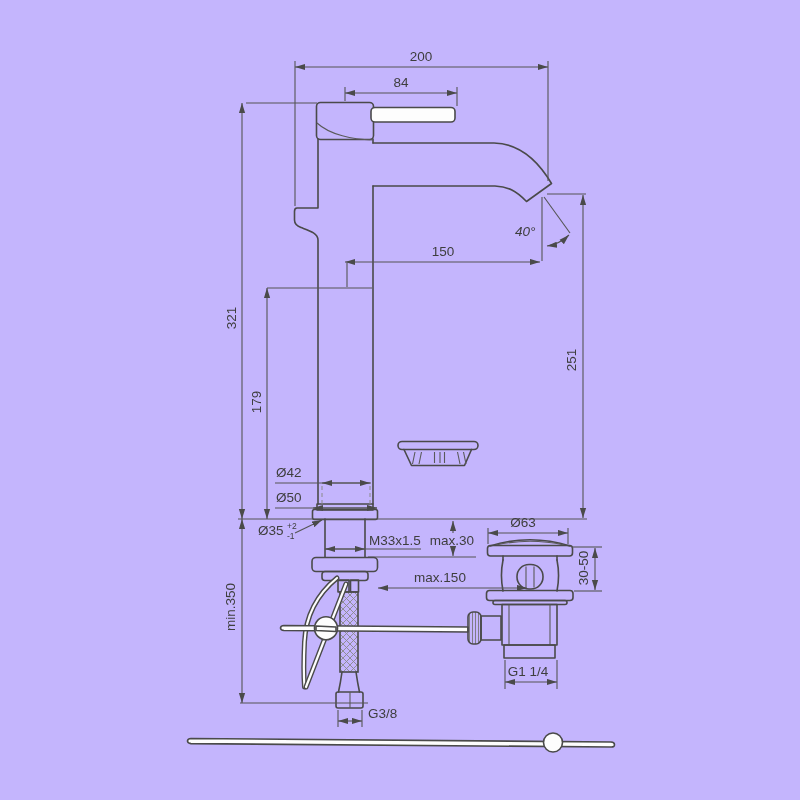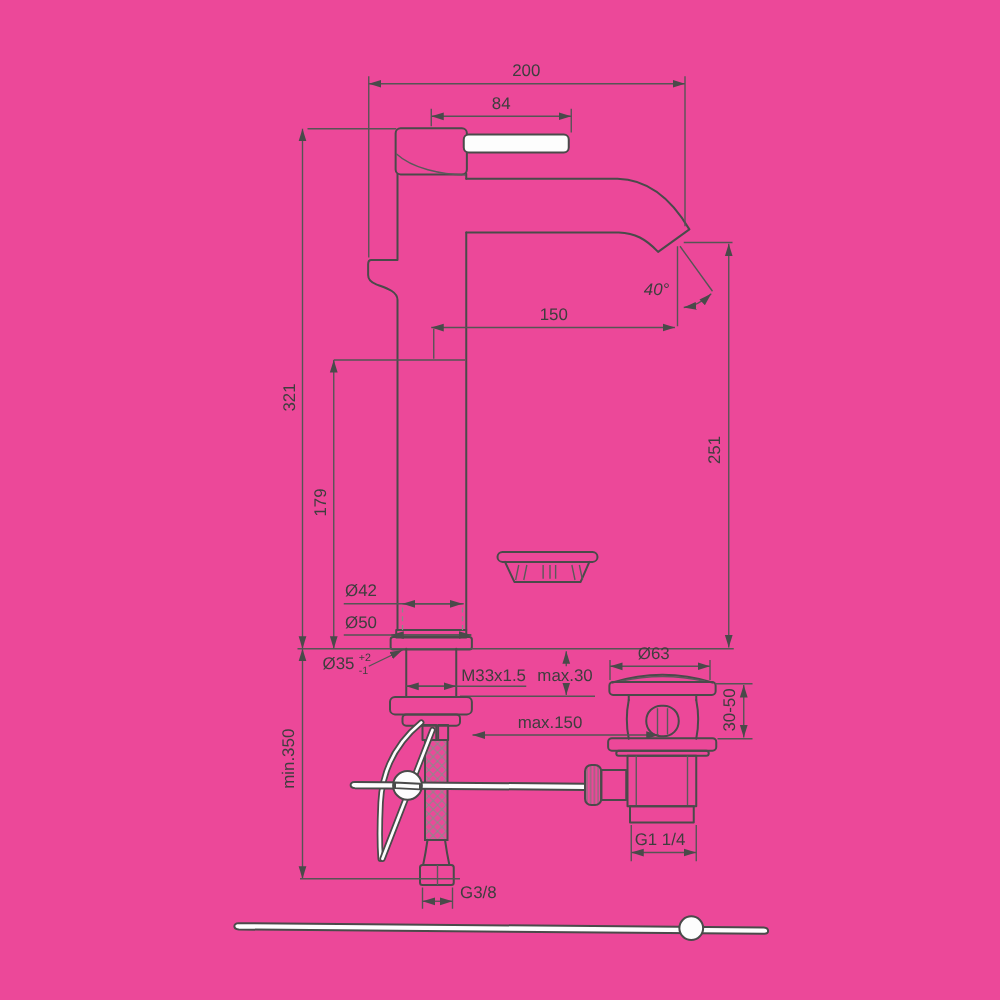--- a/index.html
+++ b/index.html
@@ -1,16 +1,16 @@
 <!DOCTYPE html>
 <html><head>
 <meta charset="utf-8">
 <style>
   html,body{margin:0;padding:0;background:#ffffff;}
-  .canvas{position:relative;width:800px;height:800px;background:#ec4899;overflow:hidden;
+  .canvas{position:relative;width:800px;height:800px;background:#c4b5fd;overflow:hidden;
           font-family:"Liberation Sans", sans-serif;}
   svg{display:block}
   .part{stroke:#4a4a4a;stroke-width:1.6;fill:none;stroke-linejoin:round;stroke-linecap:round;}
   .partfill{stroke:#4a4a4a;stroke-width:1.6;fill:#fdfdfd;stroke-linejoin:round;}
   .thin{stroke:#5a5a5a;stroke-width:1.1;fill:none;}
   .dimline{stroke:#555555;stroke-width:1.1;fill:none;}
   .dashed{stroke:#8a8a8a;stroke-width:1;fill:none;stroke-dasharray:4 3;}
   .dimtext{fill:#3e3e3e;font-size:13.5px;font-family:"Liberation Sans", sans-serif;}
   .toltext{fill:#3e3e3e;font-size:8.5px;font-family:"Liberation Sans", sans-serif;}
   .angletext{font-style:italic;}

